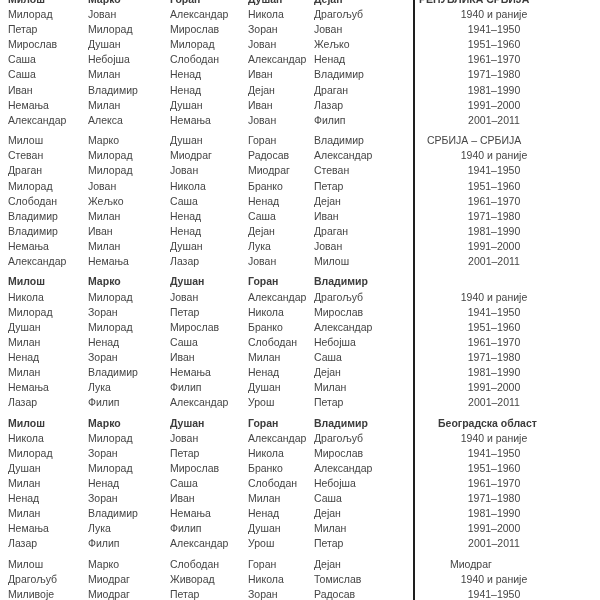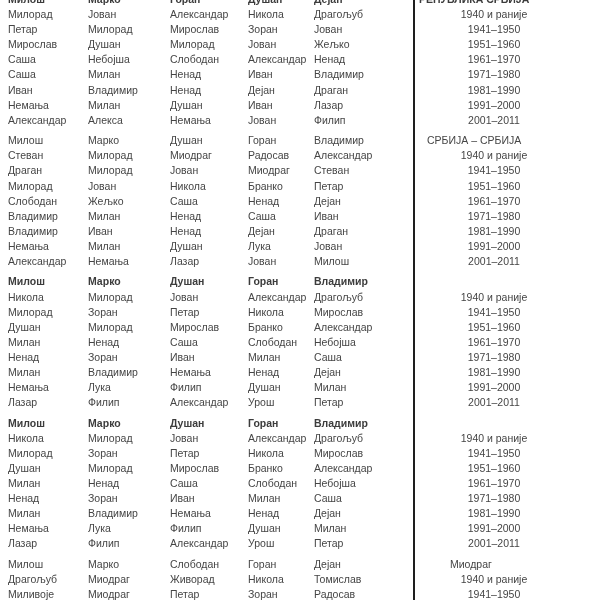--- a/index.html
+++ b/index.html
@@ -271,20 +271,21 @@
           <span class="cell year-cell" style="left: 414px;">2001–2011</span>
         </div>
       </div>
       <div class="block">
         <div class="row">
           <span class="cell bold" style="left: 8px;">Милош</span>
           <span class="cell bold" style="left: 88px;">Марко</span>
           <span class="cell bold" style="left: 170px;">Душан</span>
           <span class="cell bold" style="left: 248px;">Горан</span>
           <span class="cell bold" style="left: 314px;">Владимир</span>
+          <span class="cell bold" style="left: 438px;">Београдска област</span>
         </div>
         <div class="row">
           <span class="cell" style="left: 8px;">Никола</span>
           <span class="cell" style="left: 88px;">Милорад</span>
           <span class="cell" style="left: 170px;">Јован</span>
           <span class="cell" style="left: 248px;">Александар</span>
           <span class="cell" style="left: 314px;">Драгољуб</span>
           <span class="cell year-cell" style="left: 414px;">1940 и раније</span>
         </div>
         <div class="row">

